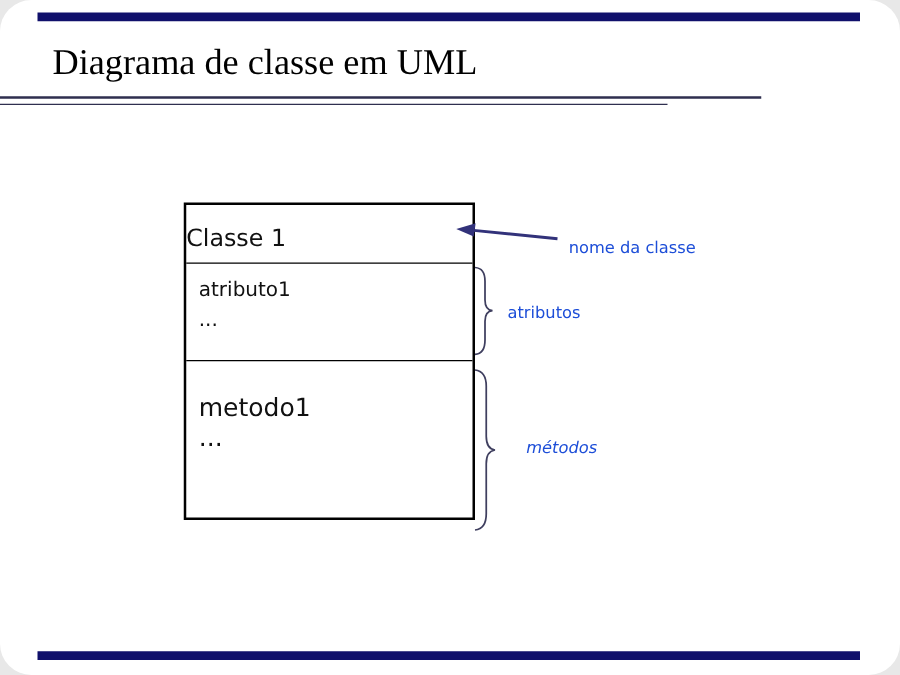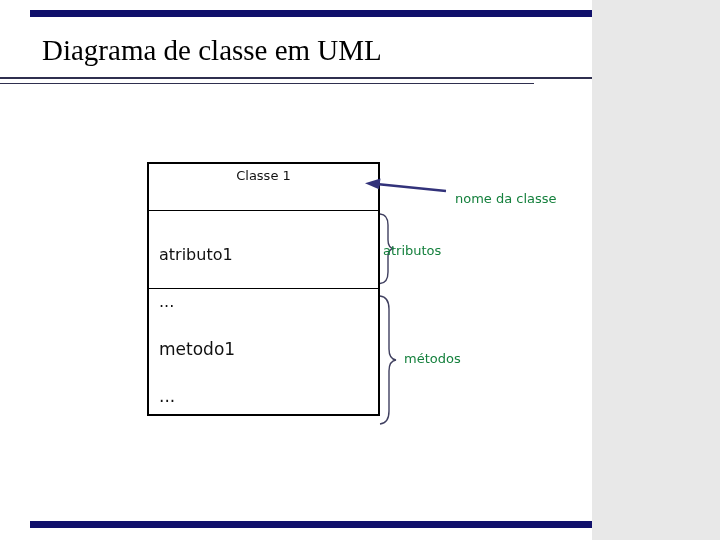--- a/index.html
+++ b/index.html
@@ -1,21 +1,22 @@
 <!DOCTYPE html>
 <html><head>
 <meta charset="utf-8">
 <style>
   html,body{margin:0;padding:0;background:#e8e8e8;}
   .slide{
     position:relative;
-    width:592px;height:540px;
+    width:720px;height:540px;
     background:#ffffff;
     overflow:hidden;
     font-family:"DejaVu Sans","Liberation Sans",sans-serif;
+    border-radius:25px;
   }
   
   .bar{position:absolute;left:30px;width:658px;height:7px;background:#10106b;}
   .bar.top{top:10px;}
   .bar.bottom{top:521px;}
 
   
   .title{
     position:absolute;left:42px;top:34px;
     font-family:"Liberation Serif","DejaVu Serif",serif;
@@ -25,39 +26,39 @@
   .rule2{position:absolute;left:0;top:83px;width:534px;height:1px;background:#2f2f4f;}
 
   
   .uml-box{
     position:absolute;left:147px;top:162px;width:233px;height:254px;
     border:2px solid #000;box-sizing:border-box;background:#fff;
     color:#111;
   }
   .uml-header{
     height:47px;border-bottom:1.5px solid #000;box-sizing:border-box;
-    text-align:center;padding-top:4px;
-    font-size:13px;
+    padding-top:16px;
+    font-size:19px;
   }
   .uml-attrs{
     height:78px;border-bottom:1.5px solid #000;box-sizing:border-box;
     padding:9px 0 0 10px;font-size:16px;line-height:24px;
   }
   .uml-methods{
-    padding:26px 0 0 10px;font-size:17px;line-height:23.5px;
+    padding:26px 0 0 10px;font-size:20px;line-height:23.5px;
   }
-  .member{white-space:nowrap;margin-top:23px;}
+  .member{white-space:nowrap;}
 
   
   .note{
-    position:absolute;color:#15803d;font-size:13px;white-space:nowrap;
+    position:absolute;color:#1d4ed8;font-size:13px;white-space:nowrap;
   }
   .note.name{left:455px;top:191px;}
-  .note.attrs{left:383px;top:243px;}
-  .note.methods{left:404px;top:351px;}
+  .note.attrs{left:406px;top:243px;}
+  .note.methods{left:421px;top:351px;font-style:italic;}
 
   svg.overlay{position:absolute;left:0;top:0;width:720px;height:540px;}
 </style>
 </head>
 <body>
 
 <div class="slide">
 
   <div class="bar top"></div>
 

